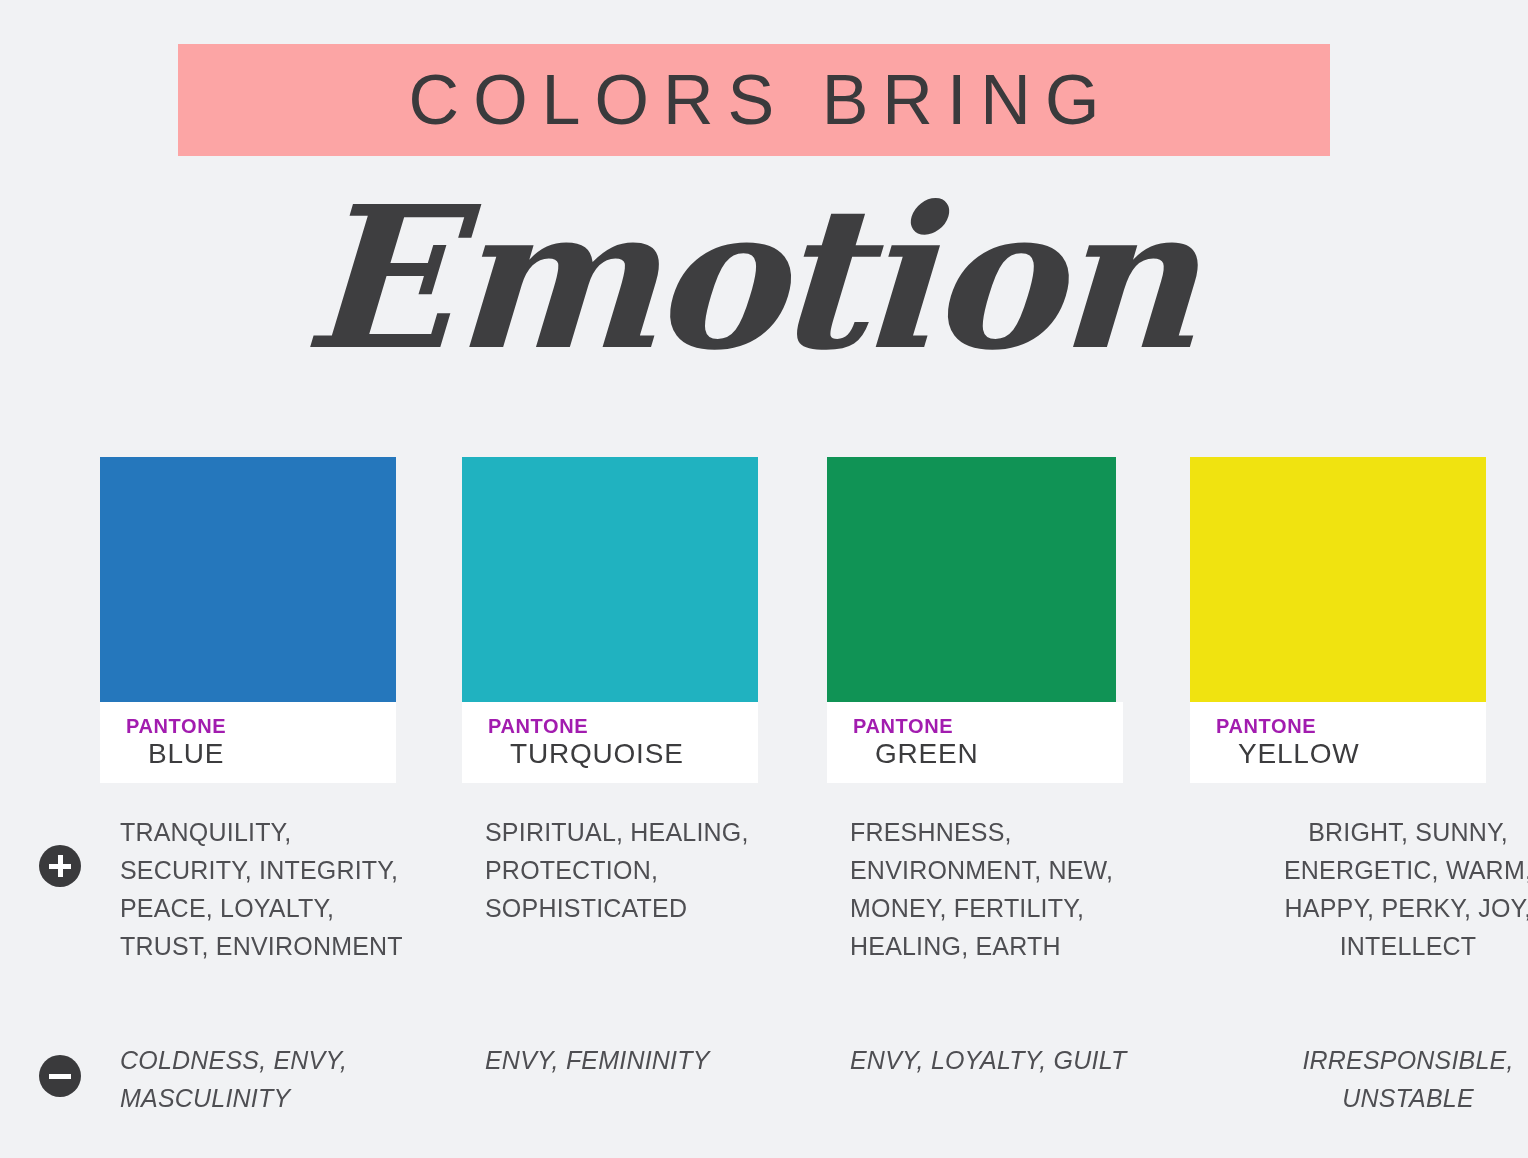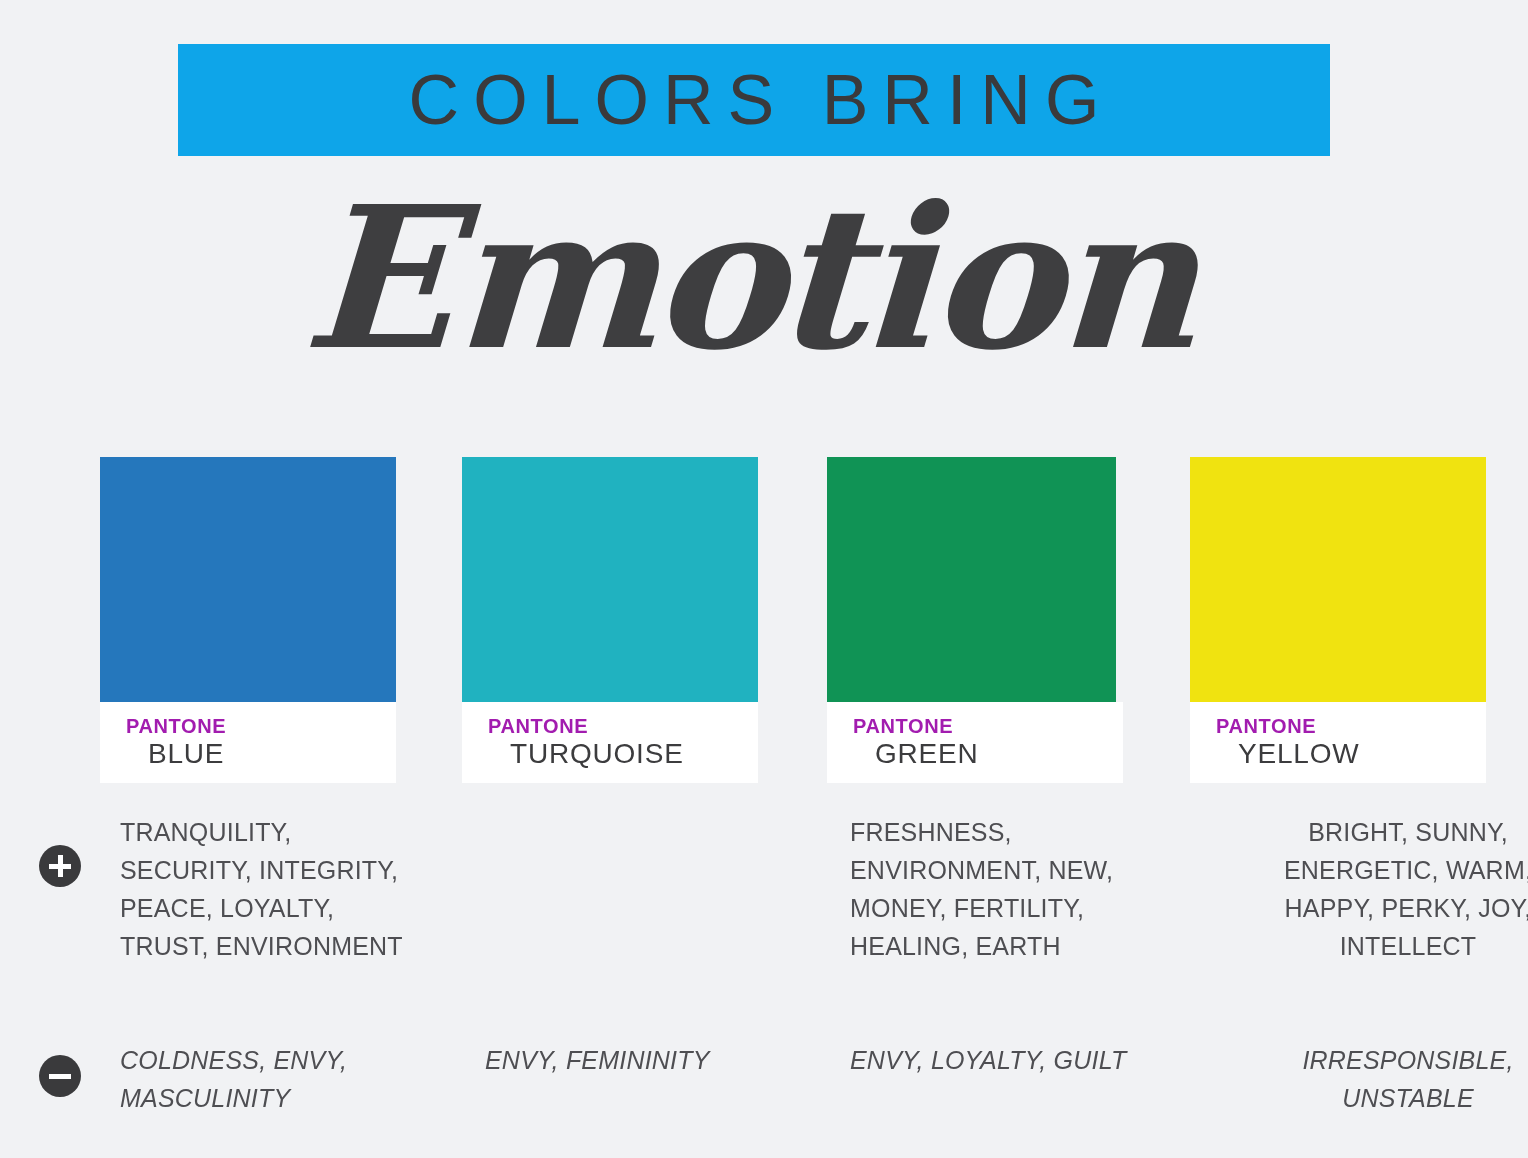--- a/index.html
+++ b/index.html
@@ -155,21 +155,21 @@
   .marker .bar-v {
     left: 18.5px;
     top: 10px;
     width: 5px;
     height: 22px;
   }
 </style>
 </head>
 <body style="background: rgb(241, 242, 244);">
 
-<div class="title-band" style="background: #0ea5e9; text-decoration: underline;">
+<div class="title-band" style="background: #fca5a5; text-decoration: underline;">
   <div class="title-text">COLORS BRING</div>
 </div>
 
 <div class="script-headline">Emotion</div>
 
 <div class="columns">
 
   <div class="column c0">
     <div class="swatch" style="background:#2577bc;"></div>
     <div class="swatch-label">
@@ -200,20 +200,21 @@
       <div class="pantone-word">PANTONE</div>
       <div class="pantone-name">YELLOW</div>
     </div>
   </div>
 
   <div class="marker marker-plus" style="background: rgb(58, 58, 60);">
     <span class="bar-h"></span>
     <span class="bar-v"></span>
   </div>
   <div class="attrs-positive col-x0">TRANQUILITY, SECURITY, INTEGRITY, PEACE, LOYALTY, TRUST, ENVIRONMENT</div>
+  <div class="attrs-positive col-x1">SPIRITUAL, HEALING, PROTECTION, SOPHISTICATED</div>
   <div class="attrs-positive col-x2">FRESHNESS, ENVIRONMENT, NEW, MONEY, FERTILITY, HEALING, EARTH</div>
   <div class="attrs-positive col-x3">BRIGHT, SUNNY, ENERGETIC, WARM, HAPPY, PERKY, JOY, INTELLECT</div>
 
   <div class="marker marker-minus" style="background: rgb(58, 58, 60);">
     <span class="bar-h"></span>
   </div>
   <div class="attrs-negative col-x0">COLDNESS, ENVY, MASCULINITY</div>
   <div class="attrs-negative col-x1">ENVY, FEMININITY</div>
   <div class="attrs-negative col-x2">ENVY, LOYALTY, GUILT</div>
   <div class="attrs-negative col-x3">IRRESPONSIBLE, UNSTABLE</div>

